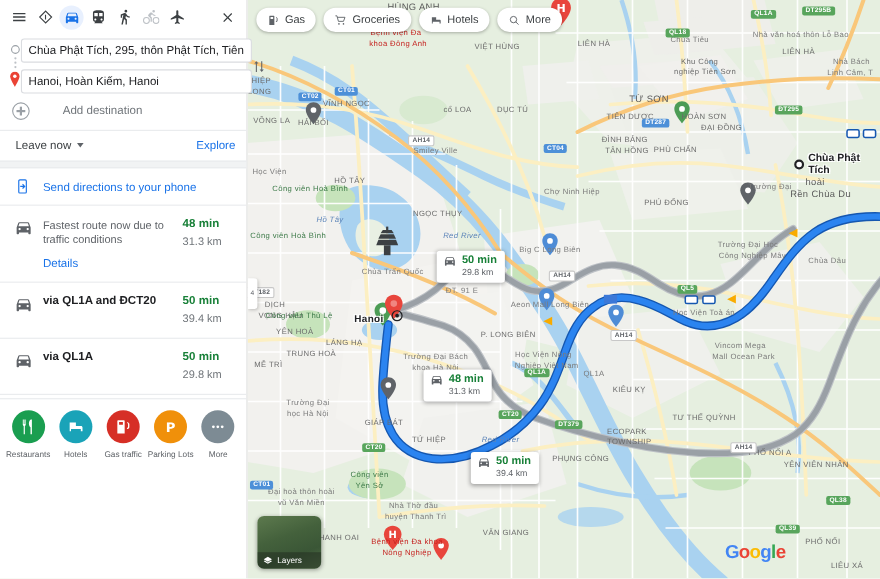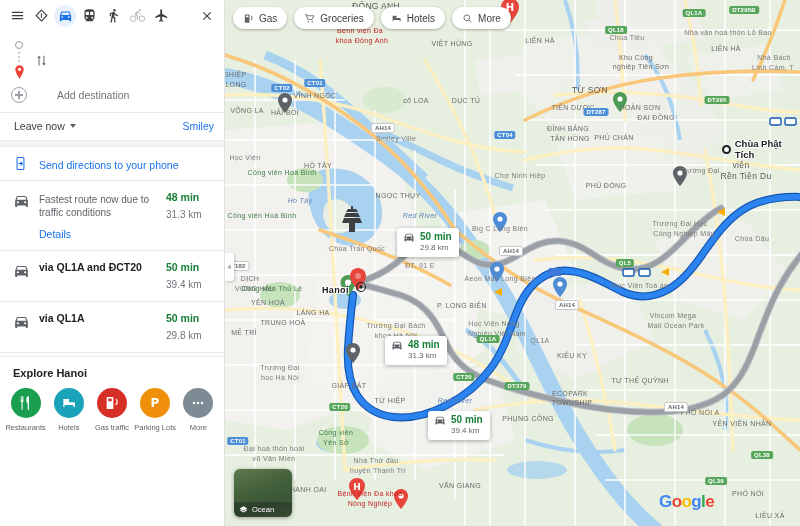--- a/index.html
+++ b/index.html
@@ -184,38 +184,42 @@
             <i></i>
             <i></i>
           </div>
         <div class="pin-red">
           <svg width="11" height="14" viewBox="0 0 24 30">
               <path fill="#ea4335" d="M12 0C6.9 0 2.8 4.1 2.8 9.2 2.8 16 12 30 12 30s9.2-14 9.2-20.8C21.2 4.1 17.1 0 12 0z"></path>
               <circle cx="12" cy="9.2" r="3.4" fill="#fff"></circle>
             </svg>
         </div>
       </div>
+      <div class="fields-inputs">
+        <div class="inp">Chùa Phật Tích, 295, thôn Phật Tích, Tiên</div>
+        <div class="inp">Hanoi, Hoàn Kiếm, Hanoi</div>
+      </div>
       <div class="swapbtn">
         <svg width="13" height="15" viewBox="0 0 24 24">
             <path fill="#5f6368" d="M7.5 3 4 7h2.6v14h1.8V7H11L7.5 3zM16.5 21 20 17h-2.6V3h-1.8v14H13l3.5 4z"></path>
           </svg>
       </div>
     </div>
 
     <div class="adddest">
       <div class="circle-plus"></div>
       <div class="lbl">Add destination</div>
     </div>
 
     <div class="leaverow">
       <div class="leavenow">
         <span>Leave now</span>
         <span class="caret"></span>
       </div>
-      <div class="options">Smiley</div>
+      <div class="options">Explore</div>
     </div>
 
     <div class="thickdiv"></div>
 
     <div class="sendrow">
       <svg width="15" height="15" viewBox="0 0 24 24">
         <rect x="6.5" y="2.5" width="11" height="19" rx="1.6" fill="none" stroke="#1a73e8" stroke-width="1.7"></rect>
         <path fill="#1a73e8" d="M12.6 8.2 11.4 9.4 13 11H8.6v1.8H13l-1.6 1.6 1.2 1.2 3.7-3.7z"></path>
       </svg>
       <div class="lbl">Send directions to your phone</div>
@@ -261,21 +265,20 @@
       <div class="rmid">
         <div class="rtitle">via QL1A</div>
       </div>
       <div class="rright">
         <div class="rtime">50 min</div>
         <div class="rdist">29.8 km</div>
       </div>
     </div>
 
     <div class="explore">
-      <h3>Explore Hanoi</h3>
       <div class="chips">
 
         <div class="chip">
           <div class="cc" style="background:#1a9e50">
             <svg width="16" height="16" viewBox="0 0 24 24">
                 <path fill="#fff" d="M8.1 2v7.2c0 .8-.5 1.4-1.2 1.6V22H5.3V10.8c-.7-.2-1.2-.8-1.2-1.6V2h1.3v6.2h.9V2h1.3v6.2h.9V2h1.6zM15.6 2c-1.8 0-3.2 2.4-3.2 5.5 0 2.4.9 4.4 2.2 5.1V22h1.9V2z"></path>
               </svg>
           </div>
           <div class="cl">Restaurants</div>
         </div>
@@ -512,21 +515,21 @@
       <g transform="translate(127,218)" fill="#3c4043">
         <rect x="-1" y="-12" width="2" height="6"></rect>
         <polygon points="-6,-6 6,-6 4,-9 -4,-9"></polygon>
         <polygon points="-8,-1 8,-1 6,-5 -6,-5"></polygon>
         <polygon points="-10,5 10,5 8,0 -8,0"></polygon>
         <rect x="-3" y="5" width="6" height="9"></rect>
       </g>
     </svg>
 
     <div id="map-labels">
-        <div class="mlabel big" style="left: 151px; top: 6px;">ĐÔNG ANH</div>
+        <div class="mlabel big" style="left: 151px; top: 6px;">HÙNG ANH</div>
         <div class="mlabel red" style="left: 135px; top: 30px;">Bệnh viện Đa</div>
         <div class="mlabel red" style="left: 137px; top: 40px;">khoa Đông Anh</div>
         <div class="mlabel" style="left: 227px; top: 43px;">VIỆT HÙNG</div>
         <div class="mlabel" style="left: 315px; top: 40px;">LIÊN HÀ</div>
         <div class="mlabel poi" style="left: 402px; top: 37px;">Chùa Tiêu</div>
         <div class="mlabel poi" style="left: 503px; top: 32px;">Nhà văn hoá thôn Lỗ Bao</div>
         <div class="mlabel" style="left: 411px; top: 57px;">Khu Công</div>
         <div class="mlabel" style="left: 416px; top: 66px;">nghiệp Tiên Sơn</div>
         <div class="mlabel poi" style="left: 549px; top: 57px;">Nhà Bách</div>
         <div class="mlabel poi" style="left: 548px; top: 67px;">Linh Cảm, T</div>
@@ -539,22 +542,22 @@
         <div class="mlabel" style="left: 60px; top: 112px;">HẢI BỐI</div>
         <div class="mlabel" style="left: 191px; top: 100px;">cổ LOA</div>
         <div class="mlabel" style="left: 241px; top: 100px;">DỤC TÚ</div>
         <div class="mlabel poi" style="left: 171px; top: 138px;">Smiley Ville</div>
         <div class="mlabel" style="left: 431px; top: 117px;">ĐẠI ĐỒNG</div>
         <div class="mlabel" style="left: 348px; top: 107px;">TIÊN DƯỢC</div>
         <div class="mlabel" style="left: 415px; top: 107px;">HOÀN SƠN</div>
         <div class="mlabel" style="left: 343px; top: 128px;">ĐÌNH BẢNG</div>
         <div class="mlabel" style="left: 345px; top: 138px;">TÂN HỒNG</div>
         <div class="mlabel" style="left: 389px; top: 137px;">PHÙ CHẨN</div>
-        <div class="mlabel big" style="left: 516px; top: 165px;">viên</div>
-        <div class="mlabel big" style="left: 521px; top: 176px;">Rền Tiên Du</div>
+        <div class="mlabel big" style="left: 516px; top: 165px;">hoài</div>
+        <div class="mlabel big" style="left: 521px; top: 176px;">Rền Chùa Du</div>
         <div class="mlabel" style="left: 381px; top: 185px;">PHÚ ĐỔNG</div>
         <div class="mlabel poi" style="left: 20px; top: 157px;">Học Viện</div>
         <div class="mlabel park" style="left: 57px; top: 172px;">Công viên Hoà Bình</div>
         <div class="mlabel" style="left: 93px; top: 165px;">HỒ TÂY</div>
         <div class="mlabel" style="left: 173px; top: 195px;">NGỌC THỤY</div>
         <div class="mlabel poi" style="left: 295px; top: 175px;">Chợ Ninh Hiệp</div>
         <div class="mlabel park" style="left: 37px; top: 215px;">Công viên Hoà Bình</div>
         <div class="mlabel poi" style="left: 132px; top: 248px;">Chùa Trấn Quốc</div>
         <div class="mlabel poi" style="left: 275px; top: 228px;">Big C Long Biên</div>
         <div class="mlabel poi" style="left: 455px; top: 223px;">Trường Đại Học</div>
@@ -711,21 +714,21 @@
         </svg>
     </div>
 
     <div class="zoomtab">4</div>
 
     <div class="layers">
       <div class="lrow">
         <svg width="9" height="9" viewBox="0 0 24 24">
           <path fill="#fff" d="M12 3 2 9l10 6 10-6-10-6zM4.6 12.3 2 14l10 6 10-6-2.6-1.7L12 17l-7.4-4.7z"></path>
         </svg>
-        <span>Ocean</span>
+        <span>Layers</span>
       </div>
     </div>
 
     <div class="glogo">
       <i style="color:#4285f4">G</i><i style="color:#ea4335">o</i><i style="color:#fbbc05">o</i><i style="color:#4285f4">g</i><i style="color:#34a853">l</i><i style="color:#ea4335">e</i>
     </div>
 
   </div>
 </div>
 

